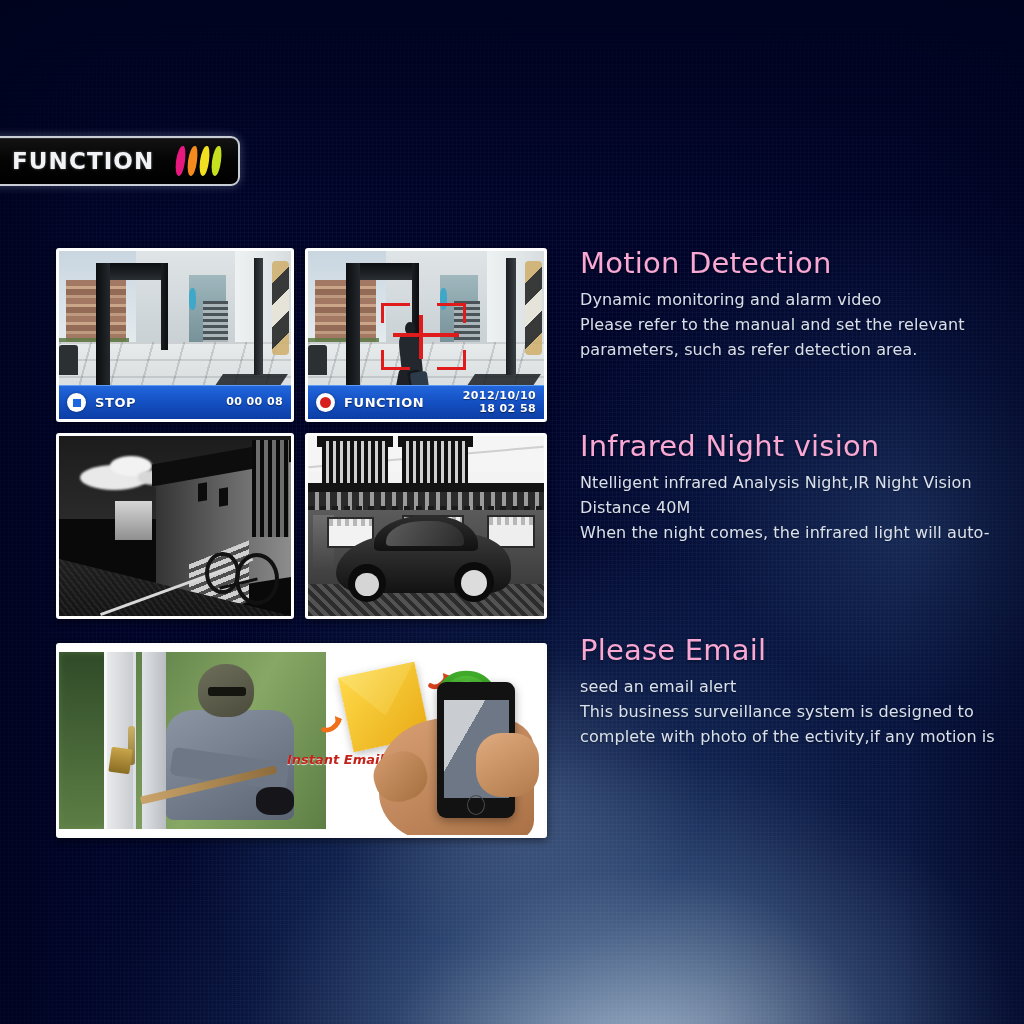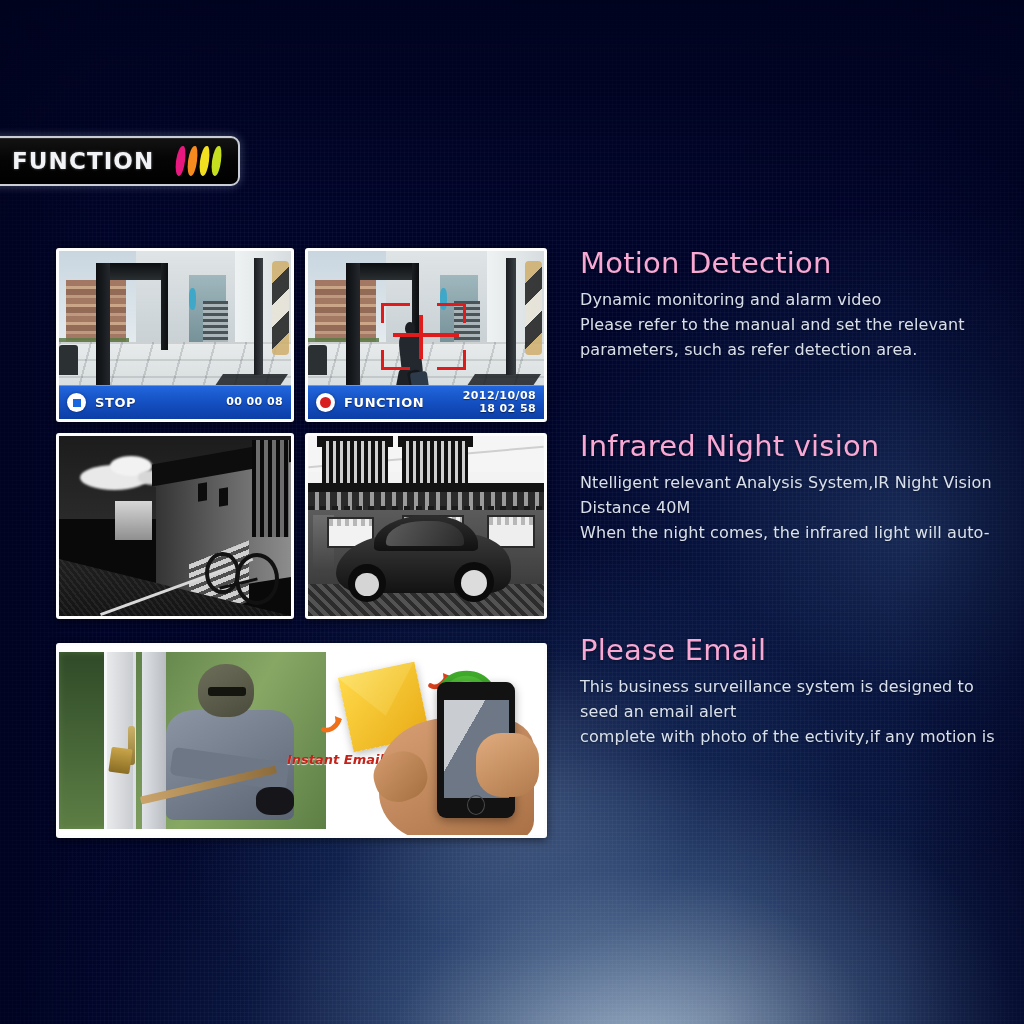--- a/index.html
+++ b/index.html
@@ -491,21 +491,21 @@
         </div>
         <div class="det-cross-h"></div>
         <div class="det-cross-v"></div>
       </div>
       <div class="status-bar">
         <span class="status-dot-outer">
           <span class="dot-round"></span>
         </span>
         <span class="status-text">FUNCTION</span>
         <span class="status-time">
-          <span>2012/10/08</span><br>
+          <span>2012/10/10</span><br>
           <span>18 02 58</span>
         </span>
       </div>
     </div>
   </div>
 
   <div class="photo-frame" id="frame-night-alley">
     <div class="photo-inner">
       <div class="alley">
         <div class="al-sky"></div>
@@ -617,25 +617,25 @@
 
   <div class="text-block" id="text-motion">
     <div class="feature-title">Motion Detection</div>
     <div class="feature-line">Dynamic monitoring and alarm video</div>
     <div class="feature-line">Please refer to the manual and set the relevant</div>
     <div class="feature-line">parameters, such as refer detection area.</div>
   </div>
 
   <div class="text-block" id="text-infrared">
     <div class="feature-title">Infrared Night vision</div>
-    <div class="feature-line">Ntelligent relevant Analysis System,IR Night Vision</div>
+    <div class="feature-line">Ntelligent infrared Analysis Night,IR Night Vision</div>
     <div class="feature-line">Distance 40M</div>
     <div class="feature-line">When the night comes, the infrared light will auto-</div>
   </div>
 
   <div class="text-block" id="text-alarm">
     <div class="feature-title">Please Email</div>
+    <div class="feature-line">seed an email alert</div>
     <div class="feature-line">This business surveillance system is designed to</div>
-    <div class="feature-line">seed an email alert</div>
     <div class="feature-line">complete with photo of the ectivity,if any motion is</div>
   </div>
 
 </div>
 
 </body></html>

